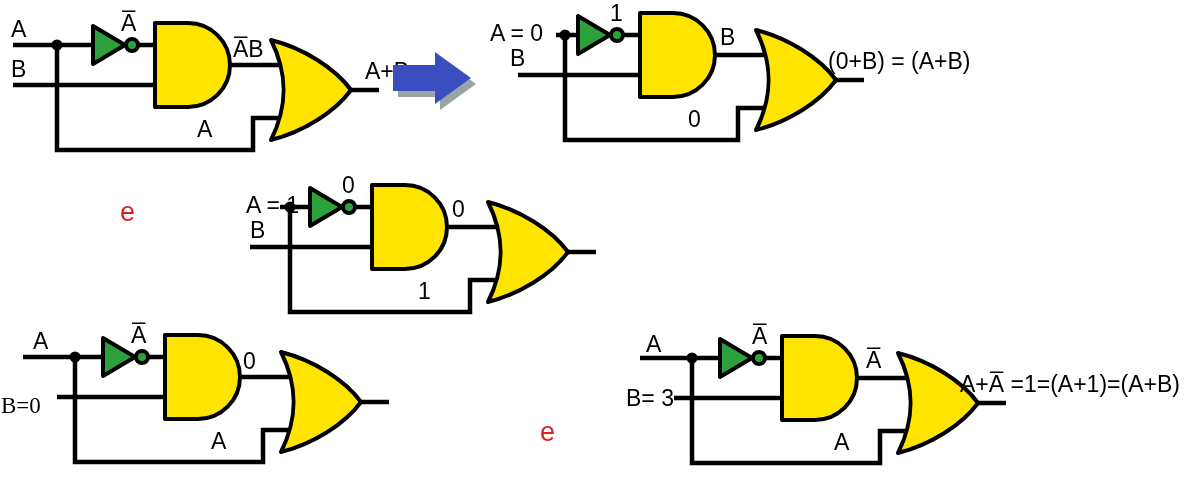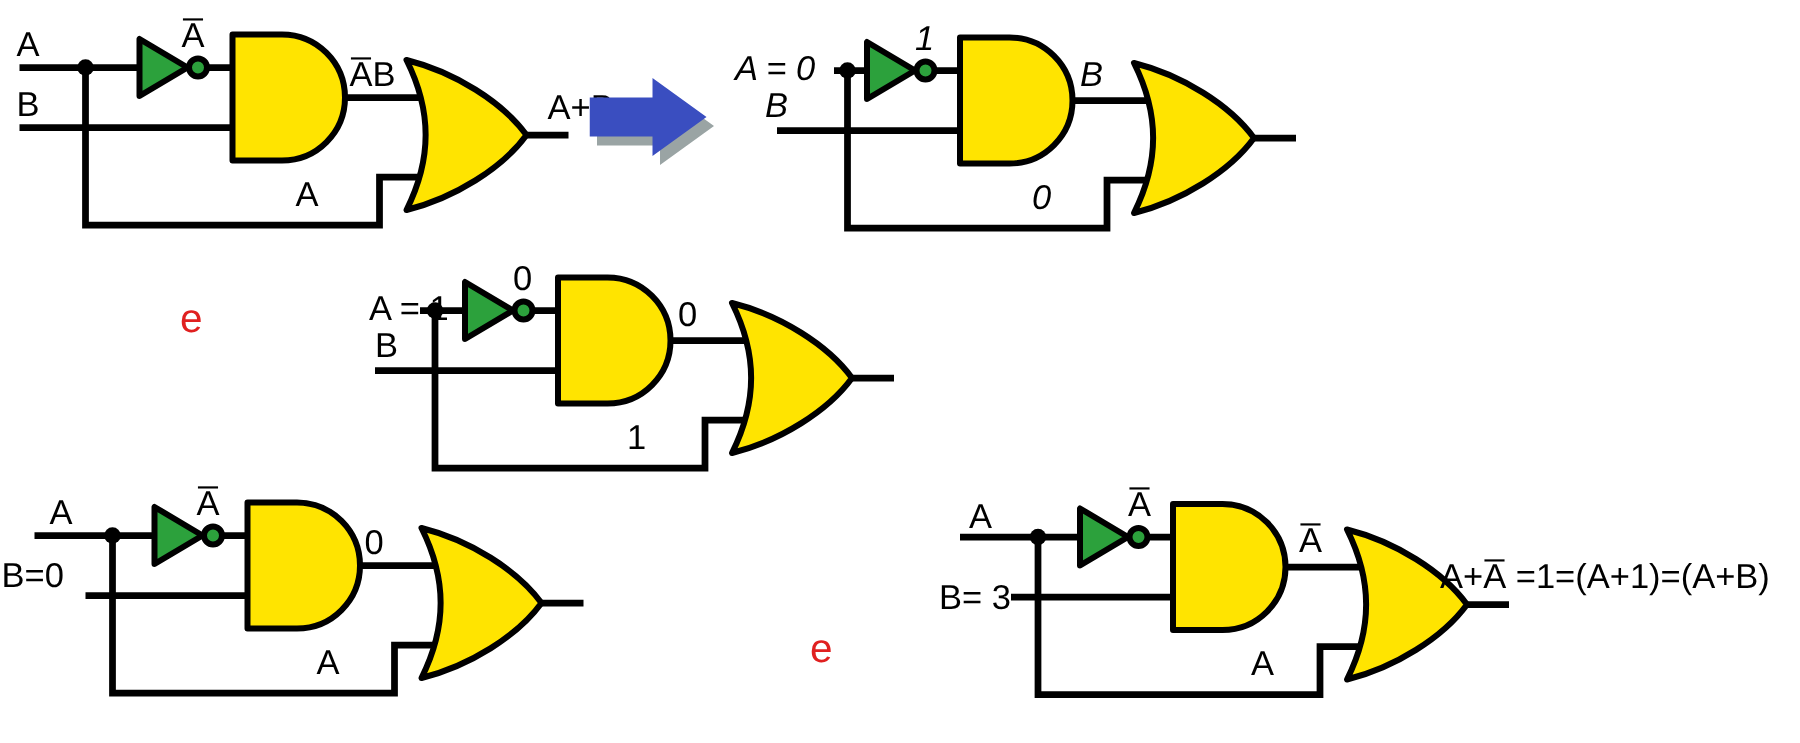--- a/index.html
+++ b/index.html
@@ -48,38 +48,39 @@
     <div class="lbl" style="left:332px; top:48px;margin-left:28px;">A+B</div>
   </div>
 
   <div class="arrow" style="left:393px; top:50px;">
     <svg width="90" height="66" viewBox="0 0 90 66">
       <polygon transform="translate(5,6)" points="0,15 42,15 42,2 78,28 42,54 42,41 0,41" fill="#9aa4a4"></polygon>
       <polygon points="0,15 42,15 42,2 78,28 42,54 42,41 0,41" fill="#3a4ec0"></polygon>
     </svg>
   </div>
 
-  <div class="circuit" style="left:490px; top:12px;font-style:italic;">
+  <div class="circuit" style="left:490px; top:0px;">
     <svg width="390" height="152" viewBox="0 0 390 152">
       <path class="wire" d="M66,35 H150"></path>
       <path class="wire" d="M75,35 V140 H248 V108 H280"></path>
       <path class="wire" d="M28,75 H160"></path>
       <path class="wire" d="M225,55 H285"></path>
       <path class="wire" d="M344,80 H374"></path>
       <circle class="dot" cx="75" cy="35" r="5.5"></circle>
       <polygon class="gate" points="88,16 88,54 120,35" fill="#2ca13c"></polygon>
       <circle class="gate" cx="127" cy="35" r="6" fill="#2ca13c"></circle>
       <path class="gate" d="M150,13 H183 A42,42 0 0 1 183,97 H150 Z" fill="#ffe400"></path>
       <path class="gate" d="M266,30 C298,38 330,58 346,80 C330,102 298,122 266,130 C283,96 283,64 266,30 Z" fill="#ffe400"></path>
     </svg>
     <div class="lbl" style="left:0px; top:20px;">A = 0</div>
     <div class="lbl" style="left:20px; top:45px;">B</div>
     <div class="lbl" style="left:120px; top:0px;">1</div>
     <div class="lbl" style="left:230px; top:24px;">B</div>
     <div class="lbl" style="left:198px; top:106px;">0</div>
+    <div class="lbl" style="left:338px; top:48px;">(0+B) = (A+B)</div>
   </div>
 
   <div class="e" style="left:120px; top:198px;">e</div>
 
   <div class="circuit" style="left:222px; top:172px;">
     <svg width="390" height="152" viewBox="0 0 390 152">
       <path class="wire" d="M58,35 H150"></path>
       <path class="wire" d="M68,35 V140 H248 V108 H280"></path>
       <path class="wire" d="M28,75 H160"></path>
       <path class="wire" d="M225,55 H285"></path>
@@ -104,21 +105,21 @@
       <path class="wire" d="M42,75 H160"></path>
       <path class="wire" d="M225,55 H285"></path>
       <path class="wire" d="M344,80 H374"></path>
       <circle class="dot" cx="60" cy="35" r="5.5"></circle>
       <polygon class="gate" points="88,16 88,54 120,35" fill="#2ca13c"></polygon>
       <circle class="gate" cx="127" cy="35" r="6" fill="#2ca13c"></circle>
       <path class="gate" d="M150,13 H183 A42,42 0 0 1 183,97 H150 Z" fill="#ffe400"></path>
       <path class="gate" d="M266,30 C298,38 330,58 346,80 C330,102 298,122 266,130 C283,96 283,64 266,30 Z" fill="#ffe400"></path>
     </svg>
     <div class="lbl" style="left:18px; top:6px;">A</div>
-    <div class="lbl" style="left:-14px; top:48px;">B=0</div>
+    <div class="lbl" style="left:-14px; top:71px;font-family:Liberation Serif, serif;">B=0</div>
     <div class="lbl" style="left:116px; top:0px;">A̅</div>
     <div class="lbl" style="left:228px; top:26px;">0</div>
     <div class="lbl" style="left:196px; top:106px;">A</div>
   </div>
 
   <div class="e" style="left:540px; top:418px;">e</div>
 
   <div class="circuit" style="left:632px; top:323px;">
     <svg width="390" height="152" viewBox="0 0 390 152">
       <path class="wire" d="M8,35 H150"></path>

